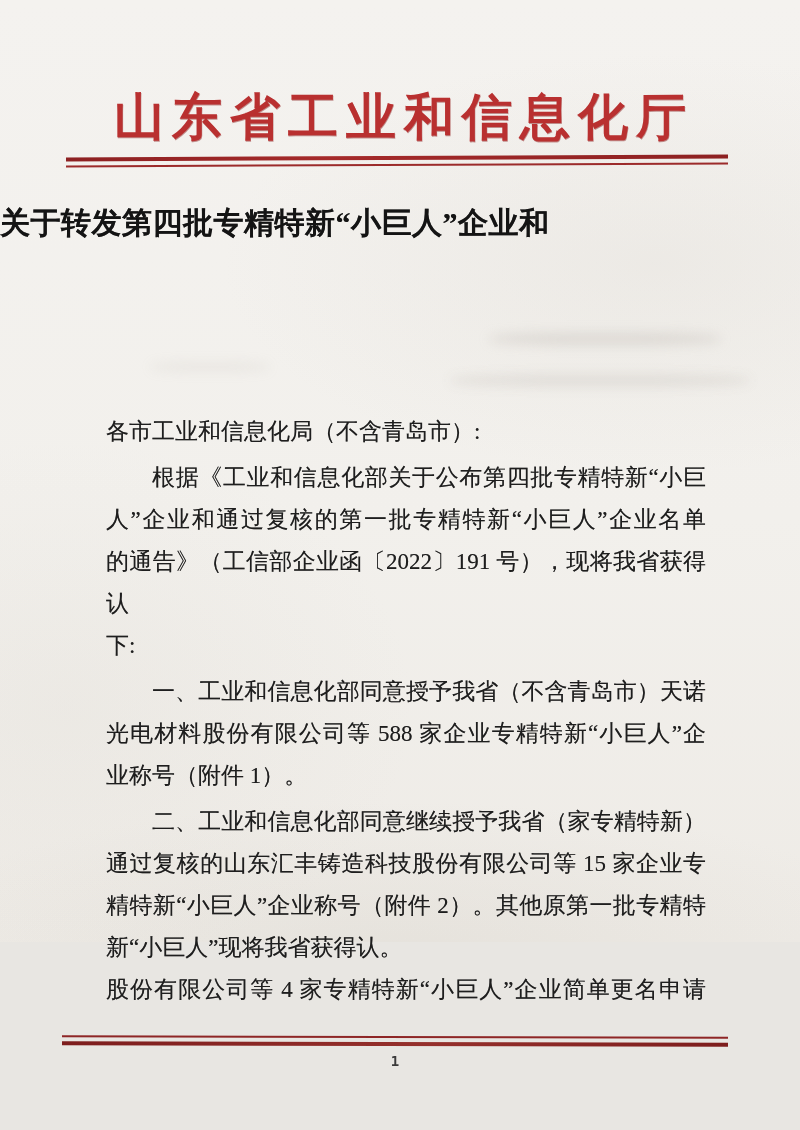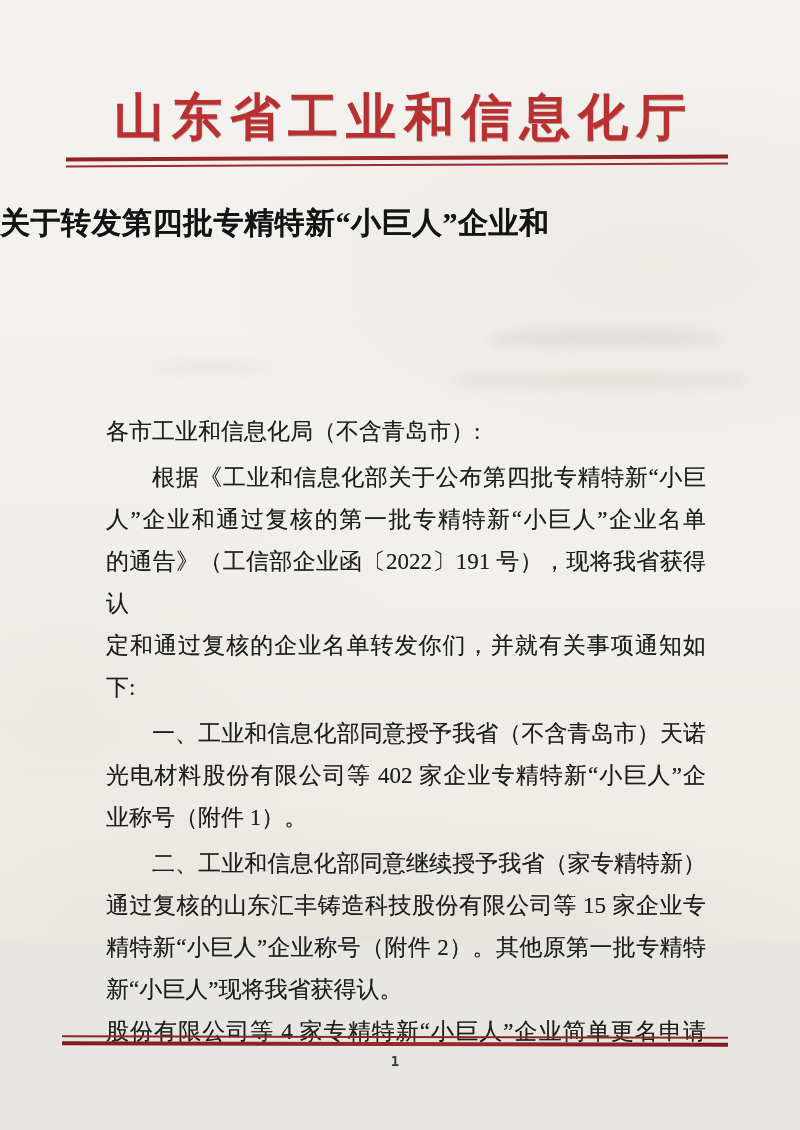--- a/index.html
+++ b/index.html
@@ -144,24 +144,23 @@
 
   <div class="doc-title">
     <div>关于转发第四批专精特新“小巨人”企业和</div>
   </div>
 
   <div class="body-text">
     <div class="line">各市工业和信息化局（不含青岛市）:</div>
     <div class="line indent pstart fill">根据《工业和信息化部关于公布第四批专精特新“小巨</div>
     <div class="line fill">人”企业和通过复核的第一批专精特新“小巨人”企业名单</div>
     <div class="line fill">的通告》（工信部企业函〔2022〕191 号），现将我省获得认</div>
-    <div class="line fill">定和通过复核的企业名单转发你们，并就有关事项通知如</div>
     <div class="line">下:</div>
     <div class="line indent pstart fill">一、工业和信息化部同意授予我省（不含青岛市）天诺</div>
-    <div class="line fill">光电材料股份有限公司等 402 家企业专精特新“小巨人”企</div>
+    <div class="line fill">光电材料股份有限公司等 588 家企业专精特新“小巨人”企</div>
     <div class="line">业称号（附件 1）。</div>
     <div class="line indent pstart fill">二、工业和信息化部同意继续授予我省（家专精特新）</div>
     <div class="line fill">通过复核的山东汇丰铸造科技股份有限公司等 15 家企业专</div>
     <div class="line fill">精特新“小巨人”企业称号（附件 2）。其他原第一批专精特</div>
     <div class="line">新“小巨人”现将我省获得认。</div>
     <div class="line fill">股份有限公司等 4 家专精特新“小巨人”企业简单更名申请</div>
   </div>
 
   <div class="footer-rule">
     <div class="thin"></div>

